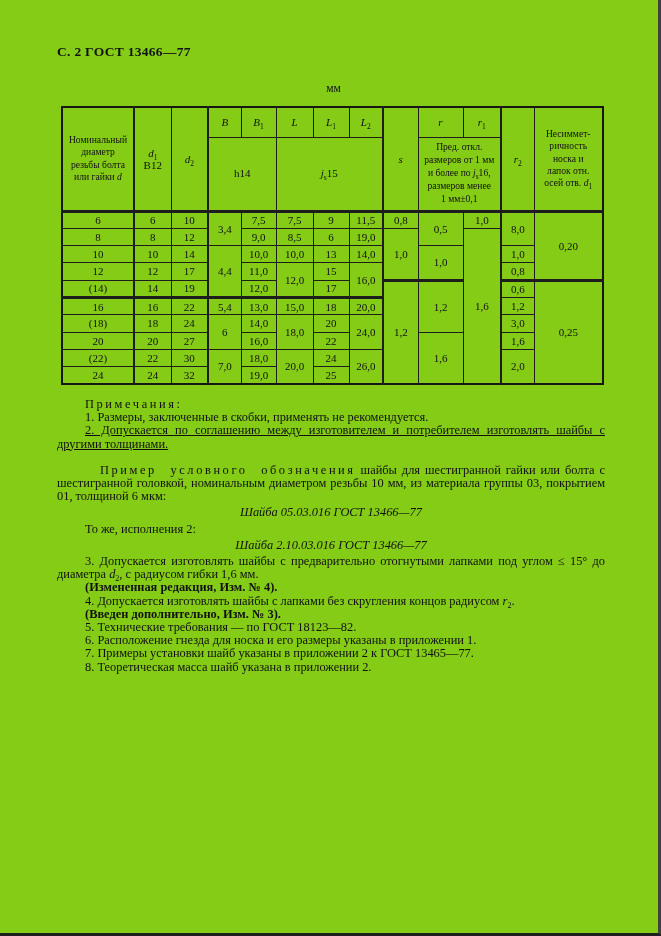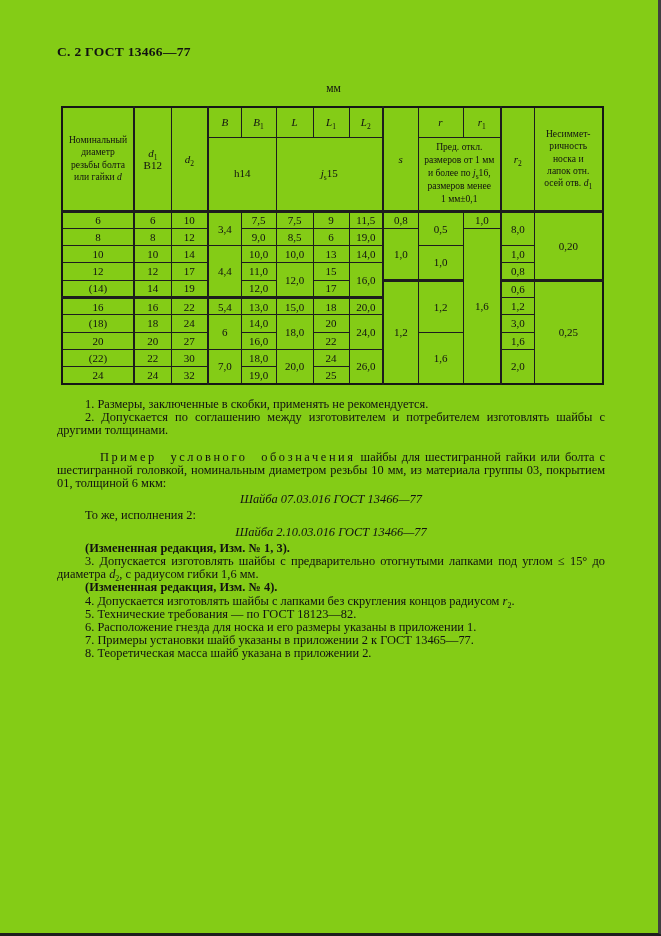--- a/index.html
+++ b/index.html
@@ -49,21 +49,21 @@
   
   .notes{margin-top:13px;font-size:12.4px;line-height:13.2px;}
   .notes p{margin:0;}
   .notes sub{font-size:8px;line-height:0;}
   .notes i{font-style:italic;}
   .indent{text-indent:28px;}
   .indent-lg{text-indent:43px;}
   .justify{text-align:justify;}
   .bold{font-weight:bold;}
   .center{text-align:center;text-indent:0;}
-  .gap-after{margin-bottom:13px !important;}
+  .gap-after{margin-bottom:13px !important;text-decoration:underline;}
   .gap-before{margin-top:13px !important;}
   .gap-sm-before{margin-top:3px !important;}
   .gap-sm-after{margin-bottom:3px !important;}
   .sp{letter-spacing:2.6px;word-spacing:6px;}
 </style>
 </head>
 <body>
 
 <div class="page">
   <div class="content">
@@ -216,30 +216,31 @@
             <td>24</td>
             <td class="bl2">24</td>
             <td>32</td>
             <td>19,0</td>
             <td>25</td>
           </tr>
         </tbody>
     </table>
 
     <div class="notes">
+        <p class="indent"><span class="sp">Примечания:</span></p>
         <p class="indent">1. Размеры, заключенные в скобки, применять не рекомендуется.</p>
         <p class="indent justify gap-after">2. Допускается по соглашению между изготовителем и потребителем изготовлять шайбы с другими толщинами.</p>
         <p class="indent-lg justify gap-before"><span class="sp">Пример условного обозначения</span>  шайбы для шестигранной гайки или болта с шестигранной головкой, номинальным диаметром резьбы 10 мм, из материала группы 03, покрытием 01, толщиной 6 мкм:</p>
-        <p class="center gap-sm-before gap-sm-after"><i>Шайба 07.03.016 ГОСТ 13466—77</i></p>
+        <p class="center gap-sm-before gap-sm-after"><i>Шайба 05.03.016 ГОСТ 13466—77</i></p>
         <p class="indent">То же, исполнения 2:</p>
         <p class="center gap-sm-before gap-sm-after"><i>Шайба 2.10.03.016 ГОСТ 13466—77</i></p>
-        <p class="indent bold">(Измененная редакция, Изм. № 1, 3).</p>
         <p class="indent justify">3. Допускается изготовлять шайбы с предварительно отогнутыми лапками под углом ≤ 15° до диаметра <i>d</i><sub>2</sub>, с радиусом гибки 1,6 мм.</p>
         <p class="indent bold">(Измененная редакция, Изм. № 4).</p>
         <p class="indent">4. Допускается изготовлять шайбы с лапками без скругления концов радиусом <i>r</i><sub>2</sub>.</p>
+        <p class="indent bold">(Введен дополнительно, Изм. № 3).</p>
         <p class="indent">5. Технические требования — по ГОСТ 18123—82.</p>
         <p class="indent">6. Расположение гнезда для носка и его размеры указаны в приложении 1.</p>
         <p class="indent">7. Примеры установки шайб указаны в приложении 2 к ГОСТ 13465—77.</p>
         <p class="indent">8. Теоретическая масса шайб указана в приложении 2.</p>
       </div>
 
   </div>
 </div>
 
 </body></html>

